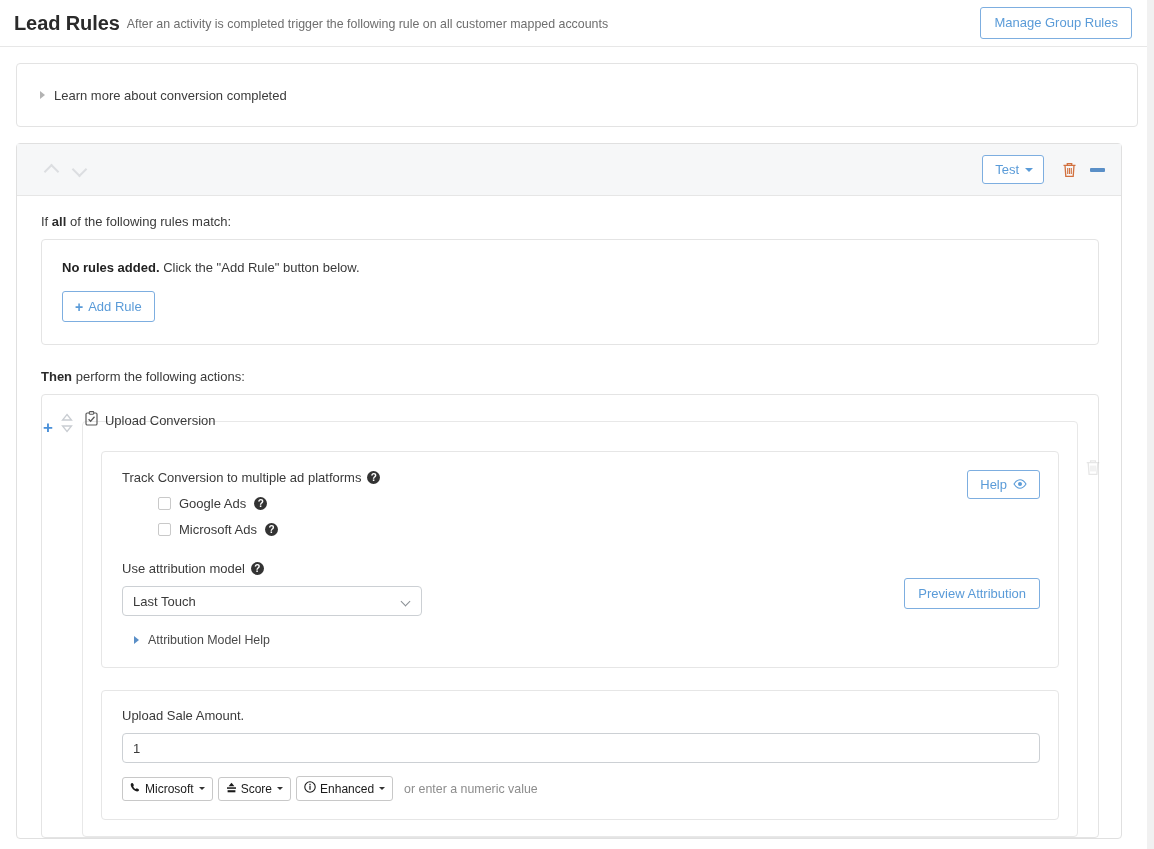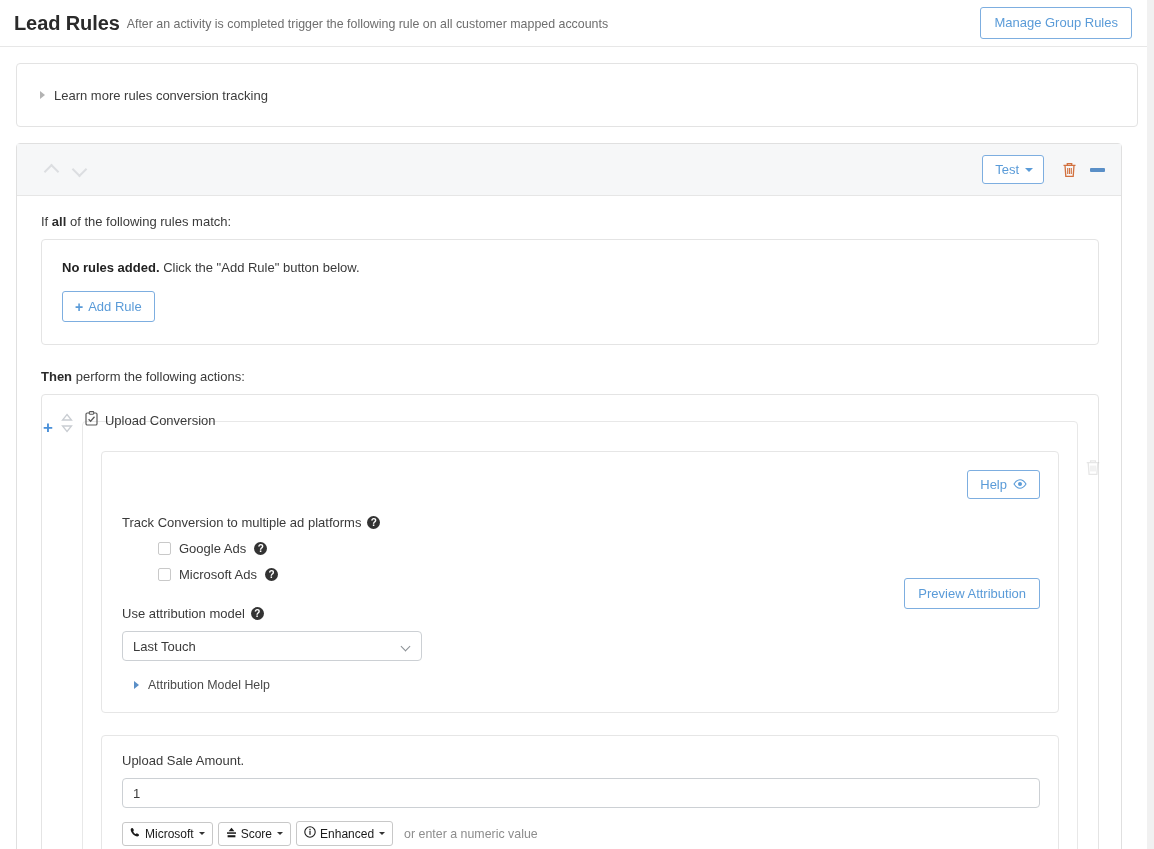--- a/index.html
+++ b/index.html
@@ -222,21 +222,21 @@
   }
 
   .sub-panel {
     border: 1px solid #e6e6e6;
     border-radius: 4px;
     margin: 29px 18px 0 18px;
     padding: 18px 18px 20px 20px;
     position: relative;
     display: flex;
   }
-  .sub-panel-left { flex: 1; margin-top: 45px; }
+  .sub-panel-left { flex: 1; }
   .field-label { font-size: 13px; color: #3a3a3a; display: flex; align-items: center; gap: 6px; }
   .help-dot {
     display: inline-block;
     width: 13px; height: 13px;
     border-radius: 50%;
     background: #333;
     color: #fff;
     font-size: 10px;
     font-weight: bold;
     text-align: center;
@@ -401,21 +401,21 @@
   <span class="page-title">Lead Rules</span>
   <span class="page-subtitle">After an activity is completed trigger the following rule on all customer mapped accounts</span>
   <span class="header-spacer"></span>
   <button class="btn-outline">Manage Group Rules</button>
 </div>
 
 <div class="content">
 
   <div class="learn-panel">
     <span class="disclosure-tri-gray"></span>
-    <span class="learn-text">Learn more rules conversion tracking</span>
+    <span class="learn-text">Learn more about conversion completed</span>
   </div>
 
   <div class="rule-card">
 
     <div class="rule-card-head">
       <span class="chev up"></span>
       <span class="chev down"></span>
       <span class="head-spacer"></span>
       <button class="btn-test">
         <span>Test</span>

